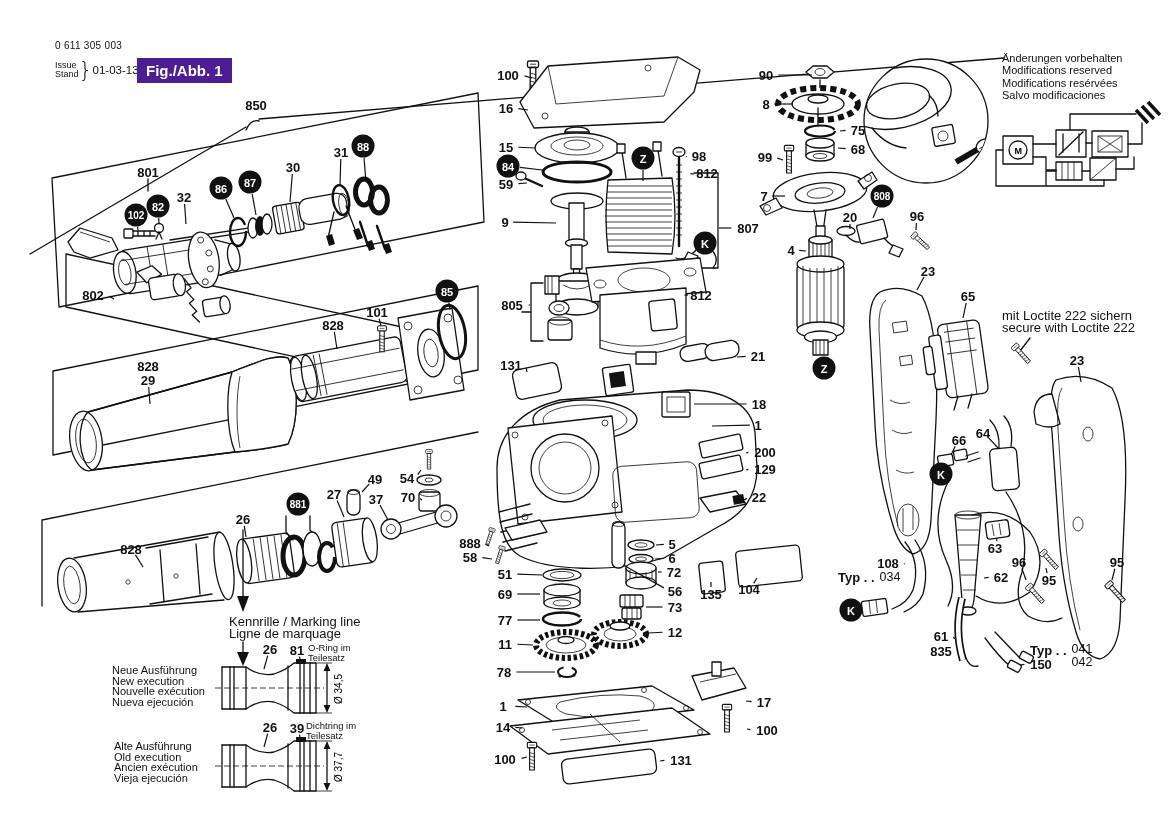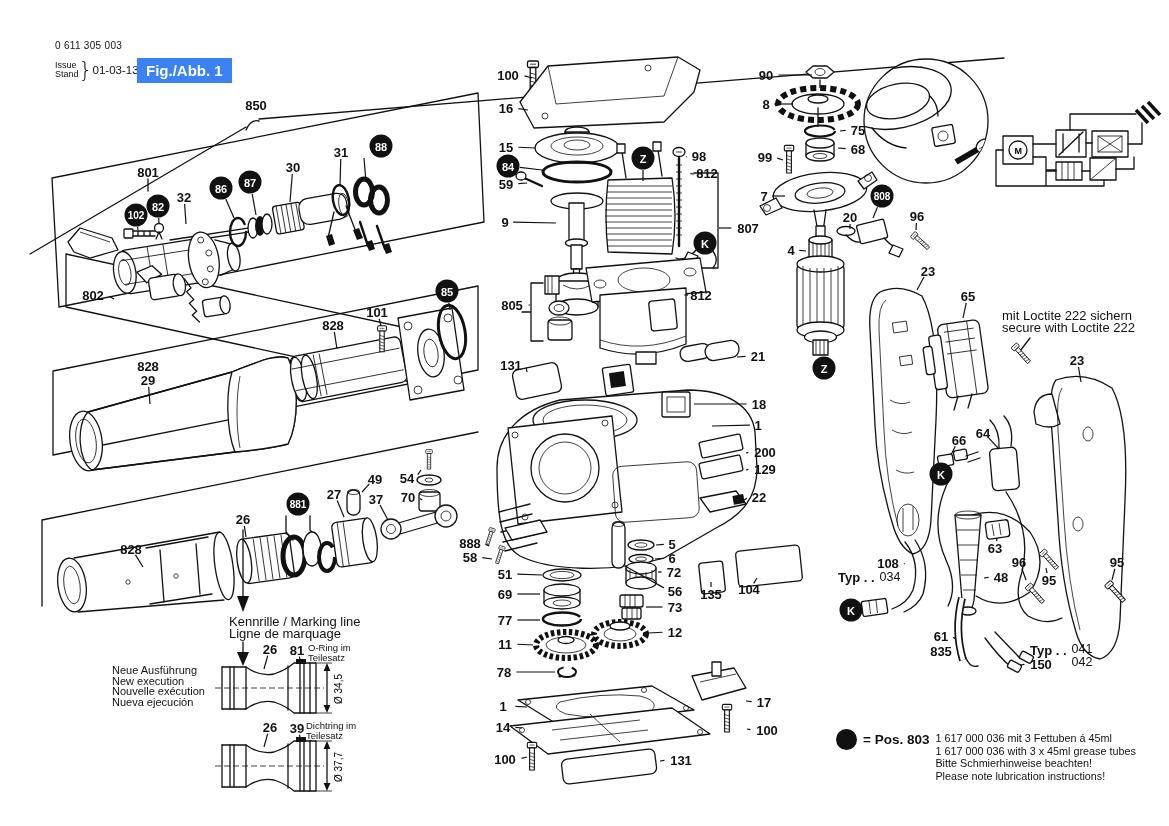--- a/index.html
+++ b/index.html
@@ -15,21 +15,21 @@
   #leaders line{stroke:#111;stroke-width:1.2;}
   .co{position:absolute;transform:translate(-50%,-50%);font-weight:bold;font-size:13px;
       white-space:nowrap;z-index:5;}
   .co.cc{width:23px;height:23px;background:#111;color:#fff;border-radius:50%;
       display:flex;align-items:center;justify-content:center;font-size:11px;}
   .abs{position:absolute;z-index:4;white-space:nowrap;}
   .hdr-num{font-size:10px;letter-spacing:.3px;}
   .issue{font-size:9px;line-height:9px;}
   .brace{font-size:22px;font-weight:300;line-height:18px;font-family:"DejaVu Sans",sans-serif;}
   .date{font-size:11.5px;}
-  .figbox{background:#3b82f6;color:#fff;font-weight:bold;font-size:15px;padding:4px 9px;}
+  .figbox{background:#4c1d95;color:#fff;font-weight:bold;font-size:15px;padding:4px 9px;}
   .small-lines{font-size:11px;line-height:12.4px;}
   .tiny-lines{font-size:13px;line-height:11.5px;}
   .exec{font-weight:normal;font-size:11px;line-height:10.7px;}
   .note{font-size:9.5px;line-height:10px;}
   .typ{font-size:13px;font-weight:bold;}
   .typnum{font-size:12.5px;font-weight:normal;}
   .legend{display:flex;align-items:flex-start;gap:6px;}
   .dot{width:21px;height:21px;border-radius:50%;background:#111;flex:0 0 auto;}
   .poslbl{font-weight:bold;font-size:13.5px;margin-top:3px;}
   .leglines{font-size:10.8px;line-height:12.7px;margin-top:3px;}
@@ -559,20 +559,26 @@
 <div class="abs" style="left:55px;top:61px;display:flex;align-items:center;gap:0;">
   <div class="issue">
     <div>Issue</div>
     <div>Stand</div>
   </div>
   <div class="brace">}</div>
   <div class="date">01-03-13</div>
 </div>
 <div class="abs figbox" style="left:137px;top:58px;">Fig./Abb. 1</div>
 
+<div class="abs small-lines" style="left:1002px;top:52px;">
+  <div>Änderungen vorbehalten</div>
+  <div>Modifications reserved</div>
+  <div>Modifications resérvées</div>
+  <div>Salvo modificaciones</div>
+</div>
 
 <div class="abs tiny-lines" style="left:1002px;top:310px;">
   <div>mit Loctite 222 sichern</div>
   <div>secure with Loctite 222</div>
 </div>
 
 <div class="abs" style="left:838px;top:570px;display:flex;gap:5px;">
   <span class="typ">Typ . .</span>
   <span class="typnum">034</span>
 </div>
@@ -588,40 +594,36 @@
   <div>Kennrille / Marking line</div>
   <div>Ligne de marquage</div>
 </div>
 
 <div class="abs exec" style="left:112px;top:665px;">
   <div>Neue Ausführung</div>
   <div>New execution</div>
   <div>Nouvelle exécution</div>
   <div>Nueva ejecución</div>
 </div>
+<div class="abs exec" style="left:114px;top:741px;">
+  <div>Alte Ausführung</div>
+  <div>Old execution</div>
+  <div>Ancien exécution</div>
+  <div>Vieja ejecución</div>
+</div>
 
 <div class="abs note" style="left:308px;top:643px;">
   <div>O-Ring im</div>
   <div>Teilesatz</div>
 </div>
 <div class="abs note" style="left:306px;top:721px;">
   <div>Dichtring im</div>
   <div>Teilesatz</div>
 </div>
 
-<div class="abs legend" style="left:836px;top:729px;">
-  <div class="dot"></div>
-  <div class="poslbl">= Pos. 803</div>
-  <div class="leglines">
-    <div>1 617 000 036 mit 3 Fettuben á 45ml</div>
-    <div>1 617 000 036 with 3 x 45ml grease tubes</div>
-    <div>Bitte Schmierhinweise beachten!</div>
-    <div>Please note lubrication instructions!</div>
-  </div>
-</div>
 
 <div id="callouts">
       <div class="co" style="left: 508px; top: 75px;">100</div>
       <div class="co" style="left: 506px; top: 108px;">16</div>
       <div class="co" style="left: 506px; top: 147px;">15</div>
       <div class="co cc" style="left: 508px; top: 166px;">84</div>
       <div class="co" style="left: 506px; top: 184px;">59</div>
       <div class="co" style="left: 505px; top: 222px;">9</div>
       <div class="co" style="left: 699px; top: 156px;">98</div>
       <div class="co" style="left: 707px; top: 173px;">812</div>
@@ -649,21 +651,21 @@
       <div class="co" style="left: 791px; top: 250px;">4</div>
       <div class="co cc" style="left: 824px; top: 368px;">Z</div>
       <div class="co" style="left: 928px; top: 271px;">23</div>
       <div class="co" style="left: 968px; top: 296px;">65</div>
       <div class="co" style="left: 1077px; top: 360px;">23</div>
       <div class="co" style="left: 959px; top: 440px;">66</div>
       <div class="co" style="left: 983px; top: 433px;">64</div>
       <div class="co cc" style="left: 941px; top: 474px;">K</div>
       <div class="co" style="left: 888px; top: 563px;">108</div>
       <div class="co cc" style="left: 851px; top: 610px;">K</div>
-      <div class="co" style="left: 1001px; top: 577px;">48</div>
+      <div class="co" style="left: 1001px; top: 577px;">62</div>
       <div class="co" style="left: 995px; top: 548px;">63</div>
       <div class="co" style="left: 1019px; top: 562px;">96</div>
       <div class="co" style="left: 1049px; top: 580px;">95</div>
       <div class="co" style="left: 1117px; top: 562px;">95</div>
       <div class="co" style="left: 941px; top: 636px;">61</div>
       <div class="co" style="left: 941px; top: 651px;">835</div>
       <div class="co" style="left: 1041px; top: 664px;">150</div>
       <div class="co" style="left: 470px; top: 543px;">888</div>
       <div class="co" style="left: 470px; top: 557px;">58</div>
       <div class="co" style="left: 505px; top: 574px;">51</div>
@@ -687,21 +689,21 @@
       <div class="co" style="left: 681px; top: 760px;">131</div>
       <div class="co" style="left: 256px; top: 105px;">850</div>
       <div class="co" style="left: 148px; top: 172px;">801</div>
       <div class="co cc" style="left: 136px; top: 215px; font-size: 10px;">102</div>
       <div class="co cc" style="left: 158px; top: 206px;">82</div>
       <div class="co" style="left: 184px; top: 197px;">32</div>
       <div class="co cc" style="left: 221px; top: 188px;">86</div>
       <div class="co cc" style="left: 250px; top: 182px;">87</div>
       <div class="co" style="left: 293px; top: 167px;">30</div>
       <div class="co" style="left: 341px; top: 152px;">31</div>
-      <div class="co cc" style="left: 381px; top: 146px; text-align: center;">88</div>
+      <div class="co cc" style="left: 363px; top: 146px; text-align: center;">88</div>
       <div class="co" style="left: 93px; top: 295px;">802</div>
       <div class="co" style="left: 148px; top: 366px;">828</div>
       <div class="co" style="left: 148px; top: 380px;">29</div>
       <div class="co" style="left: 333px; top: 325px;">828</div>
       <div class="co" style="left: 377px; top: 312px;">101</div>
       <div class="co cc" style="left: 447px; top: 291px;">85</div>
       <div class="co" style="left: 131px; top: 549px;">828</div>
       <div class="co" style="left: 243px; top: 519px;">26</div>
       <div class="co cc" style="left: 298px; top: 504px; font-size: 10px;">881</div>
       <div class="co" style="left: 334px; top: 494px;">27</div>

